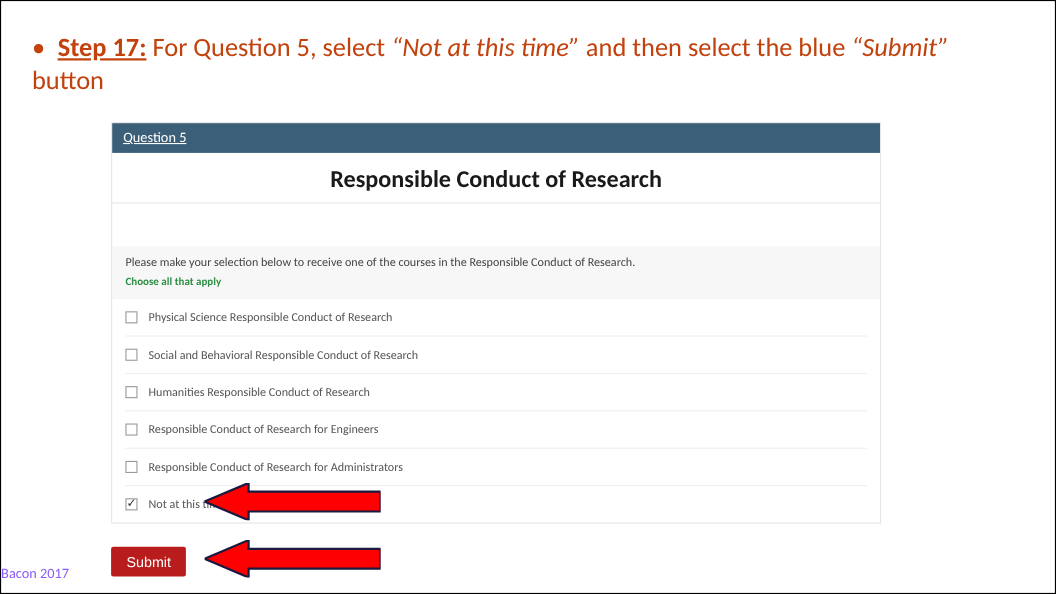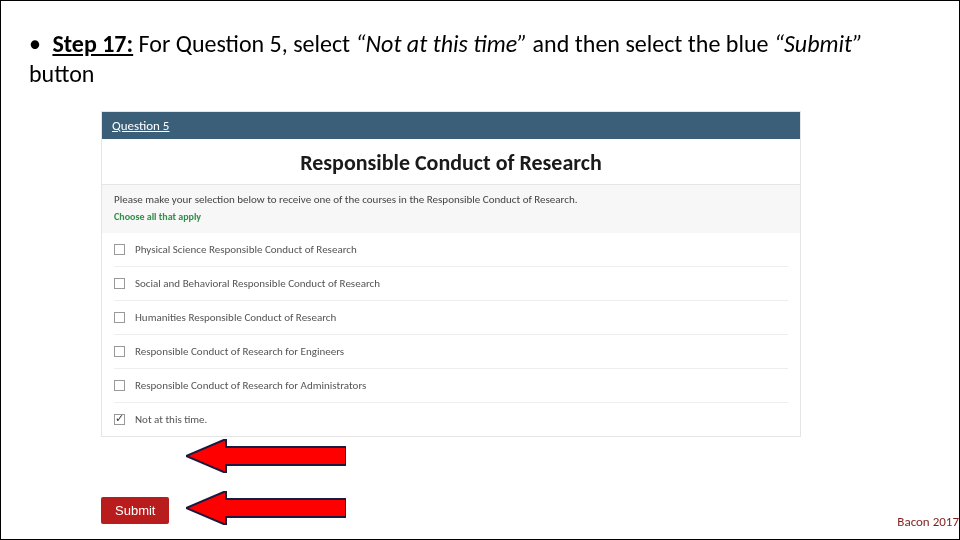--- a/index.html
+++ b/index.html
@@ -16,21 +16,21 @@
     height: 540px;
     position: relative;
     border: 1px solid #000;
   }
   .step-text {
     position: absolute;
     top: 28px;
     left: 28px;
     right: 40px;
     font-size: 24px;
-    color: #000000;
+    color: #c2410c;
     line-height: 1.25;
   }
   .step-text .bullet {
     display: inline-block;
     width: 18px;
   }
   .step-text .bold { font-weight: 700; }
   .step-text .underline { text-decoration: underline; }
   .step-text .italic { font-style: italic; }
 
@@ -55,20 +55,21 @@
     text-align: center;
   }
   .panel-title {
     font-size: 22px;
     font-weight: 700;
     color: #1a1a1a;
   }
   .panel-sub {
     padding: 8px 12px 4px 12px;
     background: #f7f7f7;
+    margin-top: 39px;
   }
   .panel-sub-line1 {
     font-size: 11px;
     color: #444;
   }
   .panel-sub-line2 {
     font-size: 10px;
     color: #2f8f46;
     margin-top: 4px;
     padding-bottom: 6px;
@@ -122,23 +123,23 @@
     width: 160px;
     height: 34px;
   }
   .arrow svg { display: block; }
 
   .footer {
     position: absolute;
     bottom: 10px;
     left: 0;
     width: 100%;
-    text-align: right;
+    text-align: left;
     font-size: 13px;
-    color: #7f1d1d;
+    color: #8b5cf6;
   }
 </style>
 </head>
 <body>
 
 <div class="slide">
 
   <div class="step-text">
     <span class="bullet">•</span>
     <span class="bold underline">Step 17:</span><span> For Question 5, select </span><span class="italic">“Not at this time”</span><span> and then select the blue </span><span class="italic">“Submit”</span><span> button</span>

